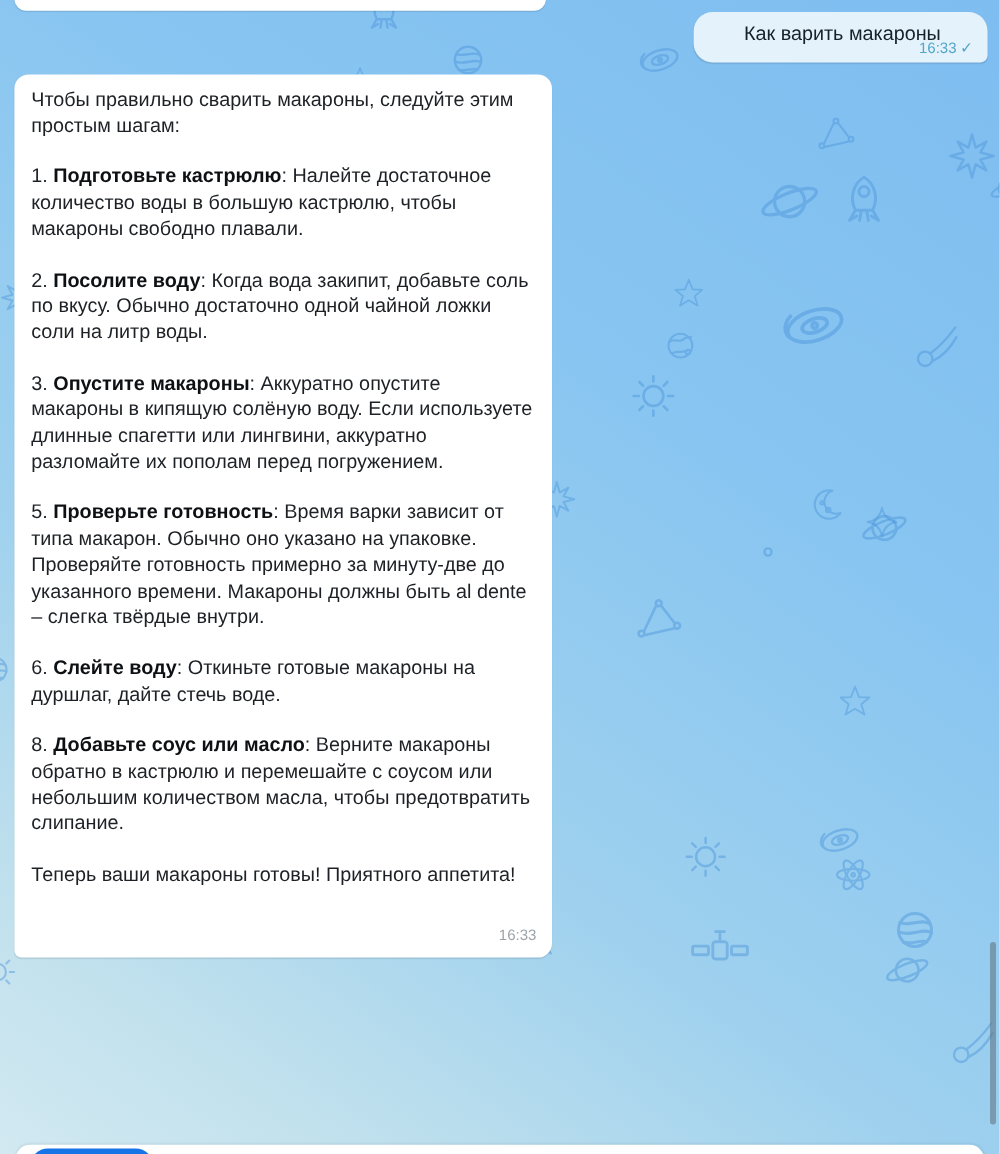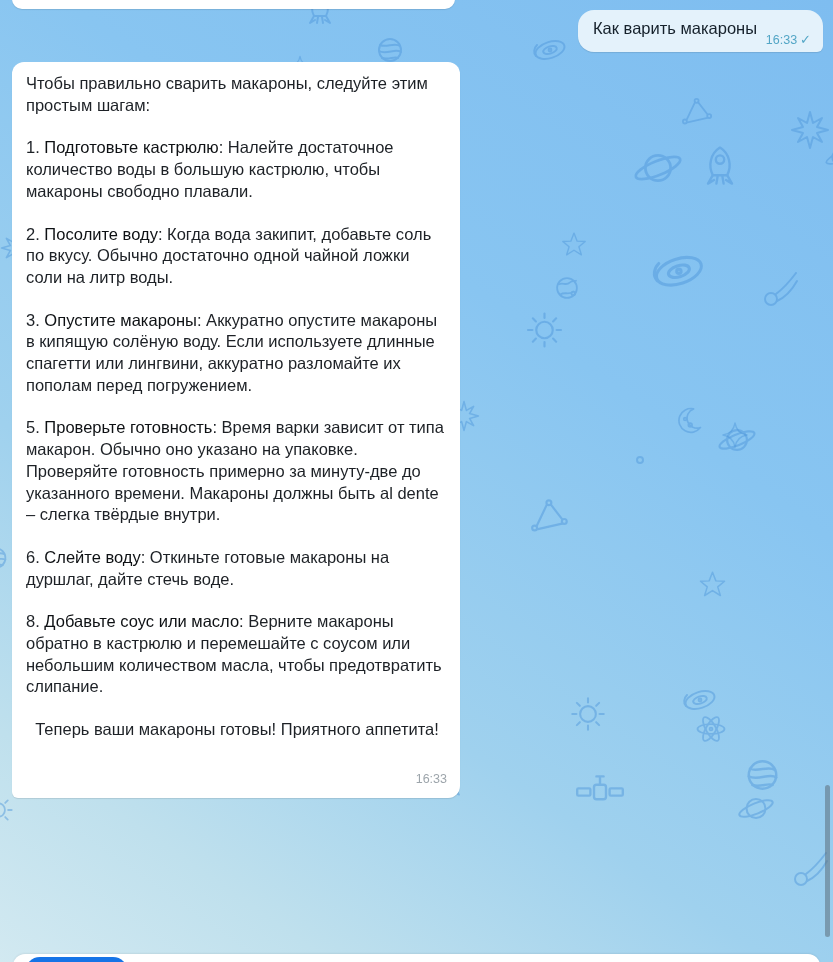--- a/index.html
+++ b/index.html
@@ -10,34 +10,34 @@
   }
   .doodles{position:absolute;left:0;top:0;width:833px;height:962px;pointer-events:none;}
   .doodles use{stroke:#4b94da;fill:none;stroke-width:2;opacity:.45;stroke-linecap:round;stroke-linejoin:round;}
   .bubble-prev{
     position:absolute;left:12px;top:-14px;width:443px;height:23px;background:#ffffff;
     border-radius:0 0 10px 10px;box-shadow:0 1px 1px rgba(0,0,0,.10);
   }
   .bubble-out{
     position:absolute;left:578px;top:10px;width:245px;height:42px;background:#e4f2fb;
     border-radius:16px 16px 6px 16px;box-shadow:0 1px 1px rgba(0,0,0,.10);box-sizing:border-box;
-    padding:9px 12px 0 15px;font-size:16.5px;color:#15212b;
+    padding:9px 12px 0 15px;font-size:16.5px;color:#15212b;text-align:center;
   }
   .bubble-out .msg-time{
     position:absolute;right:12px;bottom:5px;font-size:12.5px;color:#53a6c6;
   }
   .bubble-out .check{font-size:13px;margin-left:3px;color:#53a6c6;}
   .bubble-in{
     position:absolute;left:12px;top:62px;width:448px;height:736px;background:#ffffff;
     border-radius:12px 12px 12px 6px;box-shadow:0 1px 1px rgba(0,0,0,.10);box-sizing:border-box;
     padding:11px 12px 8px 14px;font-size:16.5px;line-height:21.7px;color:#1d2126;
   }
   .bubble-in p{margin:0 0 21px 0;}
-  .bubble-in p:last-of-type{margin-bottom:0;text-align:center;}
-  .bubble-in strong{font-weight:400;color:#0e1114;}
+  .bubble-in p:last-of-type{margin-bottom:0;}
+  .bubble-in strong{font-weight:700;color:#0e1114;}
   .bubble-in .msg-time{
     position:absolute;right:13px;bottom:7px;font-size:12.5px;color:#9da5ab;
   }
   .bottom-panel{
     position:absolute;left:13px;top:954px;width:807px;height:30px;background:#ffffff;
     border-radius:12px 12px 0 0;box-shadow:0 -1px 2px rgba(0,0,0,.06);
   }
   .quick-button{
     position:absolute;left:25px;top:957px;width:103px;height:30px;background:#1674e7;
     border:none;border-radius:15px;cursor:pointer;

